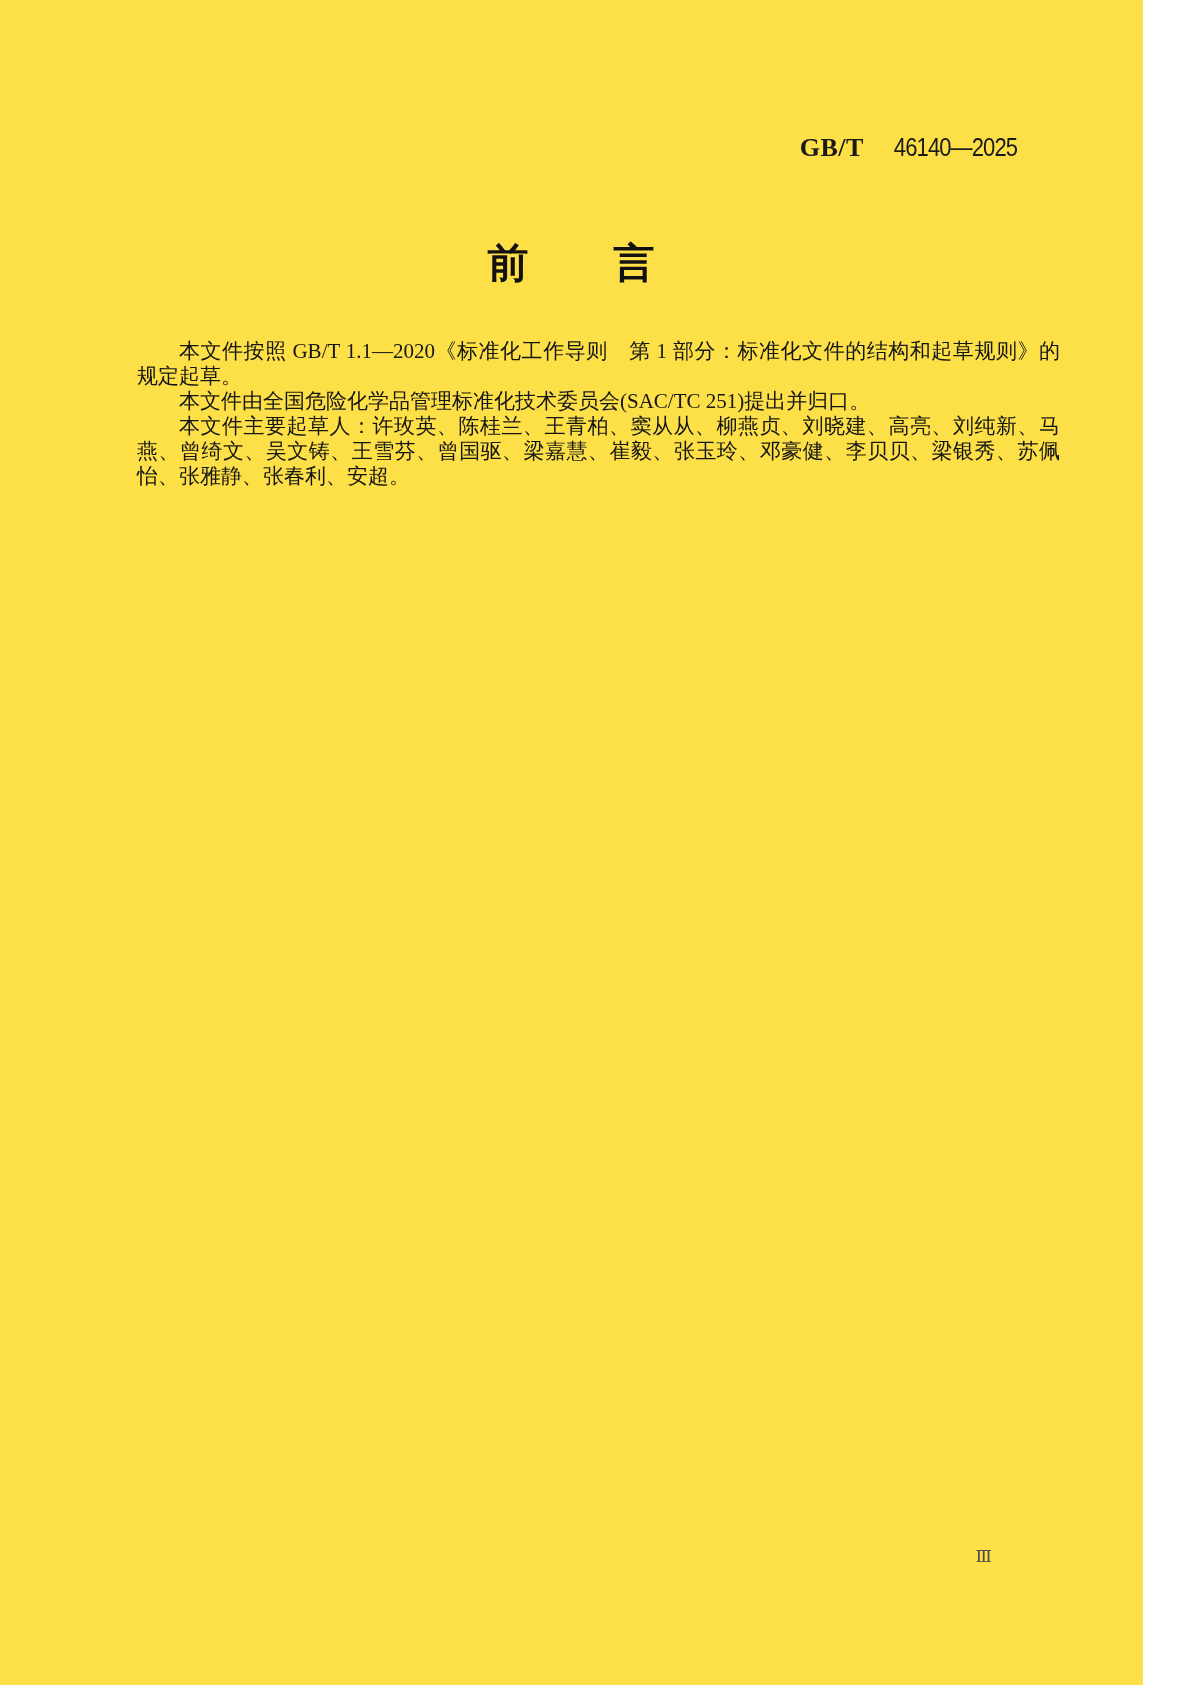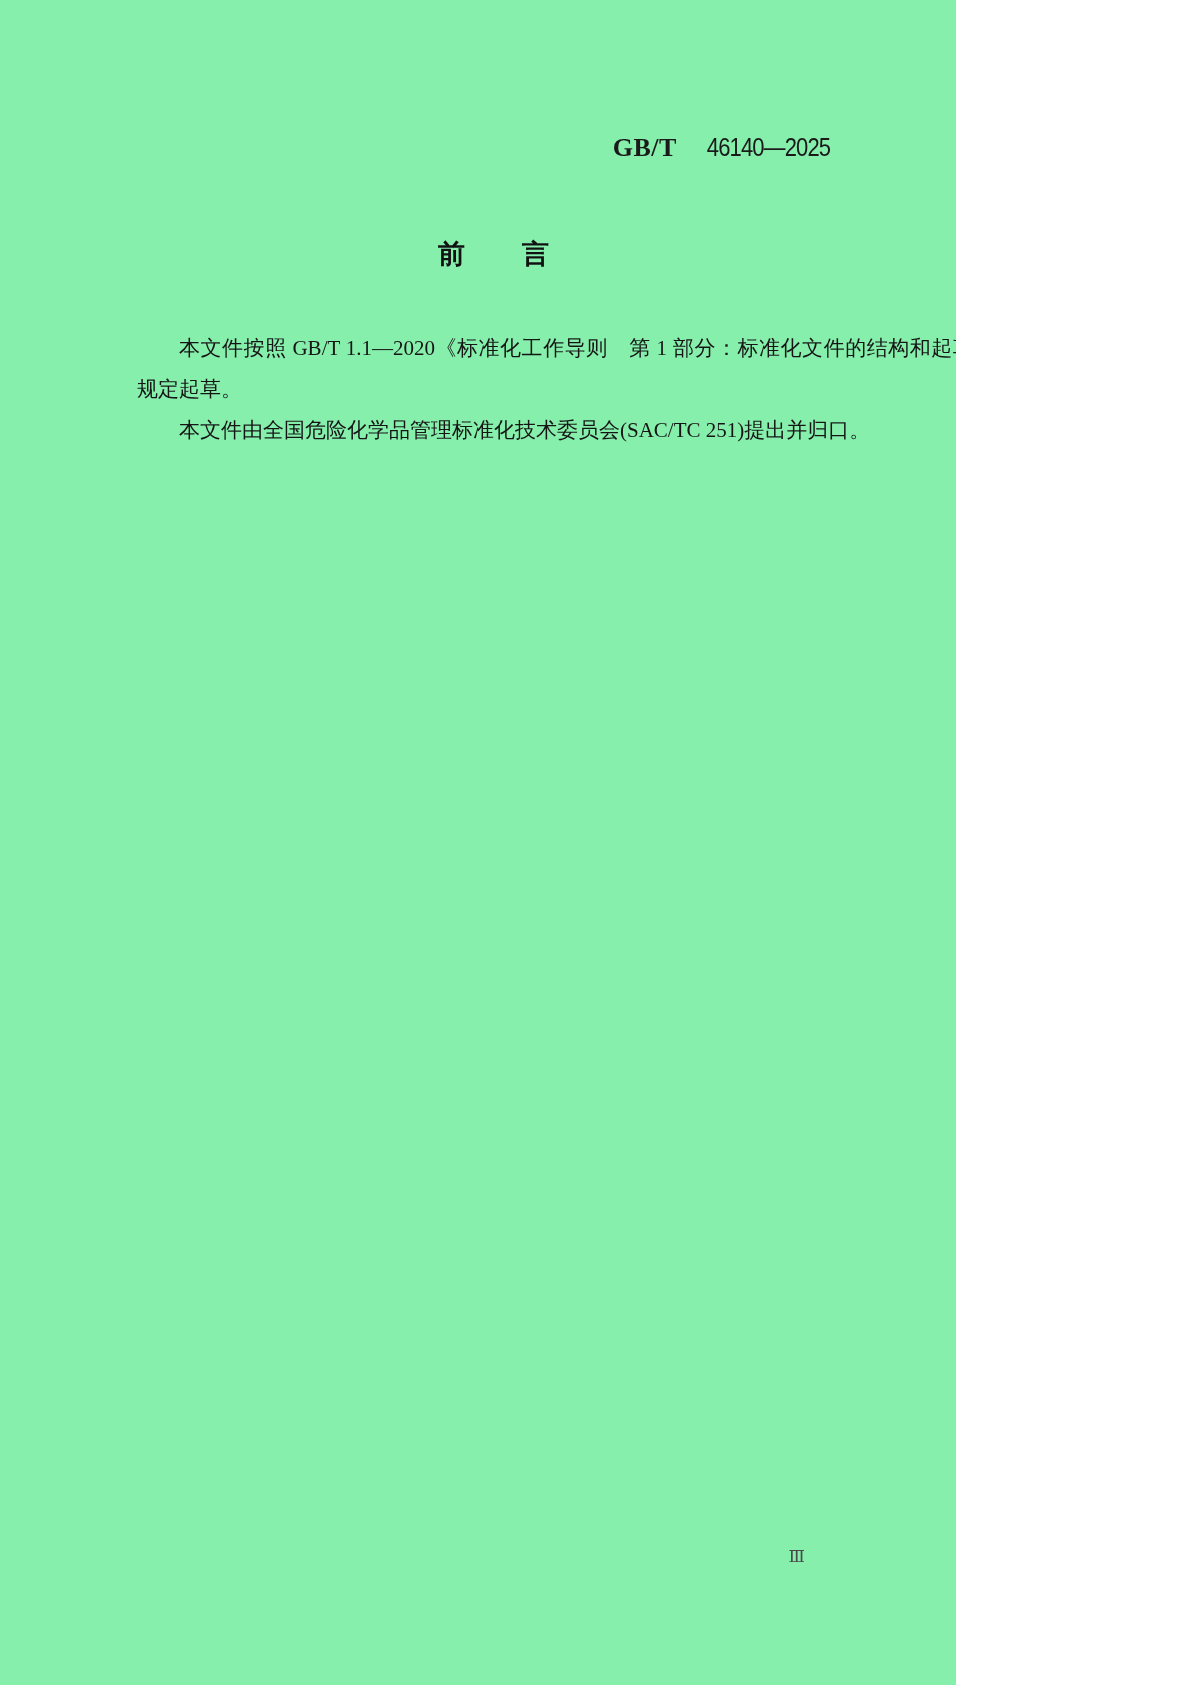--- a/index.html
+++ b/index.html
@@ -2,25 +2,26 @@
 <html><head>
 <meta charset="utf-8">
 <style>
   html, body {
     margin: 0;
     padding: 0;
     background: #ffffff;
   }
   .page {
     position: relative;
-    width: 956px;
+    width: 1131px;
     height: 1685px;
-    background: #86efac;
+    background: #fde047;
     overflow: hidden;
     color: #1a1a1a;
+    padding-left: 12px;
   }
   
   .header-code {
     position: absolute;
     top: 133px;
     right: 126px;
     display: flex;
     align-items: baseline;
     gap: 13px;
     white-space: nowrap;
@@ -37,39 +38,39 @@
     font-size: 25px;
     letter-spacing: -1px;
     display: inline-block;
     transform: scaleX(0.88);
     transform-origin: right center;
   }
   
   .doc-title {
     position: absolute;
     top: 236px;
-    left: 16px;
+    left: 0;
     width: 100%;
     margin: 0;
     text-align: center;
     font-family: "Liberation Sans", "DejaVu Sans", sans-serif;
     font-weight: 700;
-    font-size: 27px;
+    font-size: 41px;
     letter-spacing: 1px;
     color: #111;
   }
   
   .body-text {
     position: absolute;
-    top: 328px;
+    top: 339px;
     left: 137px;
     width: 923px;
     font-family: "Liberation Serif", "DejaVu Serif", serif;
     font-size: 21px;
-    line-height: 41px;
+    line-height: 25px;
     color: #151515;
   }
   .body-text p {
     margin: 0;
     text-indent: 2em;
     text-align: justify;
     text-justify: inter-ideograph;
   }
   
   .page-number {
@@ -89,17 +90,18 @@
   <div class="header-code">
     <span class="code-prefix">GB/T</span>
     <span class="code-number">46140—2025</span>
   </div>
 
   <h1 class="doc-title">前　　言</h1>
 
   <main class="body-text">
     <p>本文件按照 GB/T 1.1—2020《标准化工作导则　第 1 部分：标准化文件的结构和起草规则》的规定起草。</p>
     <p>本文件由全国危险化学品管理标准化技术委员会(SAC/TC 251)提出并归口。</p>
+    <p>本文件主要起草人：许玫英、陈桂兰、王青柏、窦从从、柳燕贞、刘晓建、高亮、刘纯新、马燕、曾绮文、吴文铸、王雪芬、曾国驱、梁嘉慧、崔毅、张玉玲、邓豪健、李贝贝、梁银秀、苏佩怡、张雅静、张春利、安超。</p>
   </main>
 
   <div class="page-number">Ⅲ</div>
 
 </div>
 
 </body></html>

